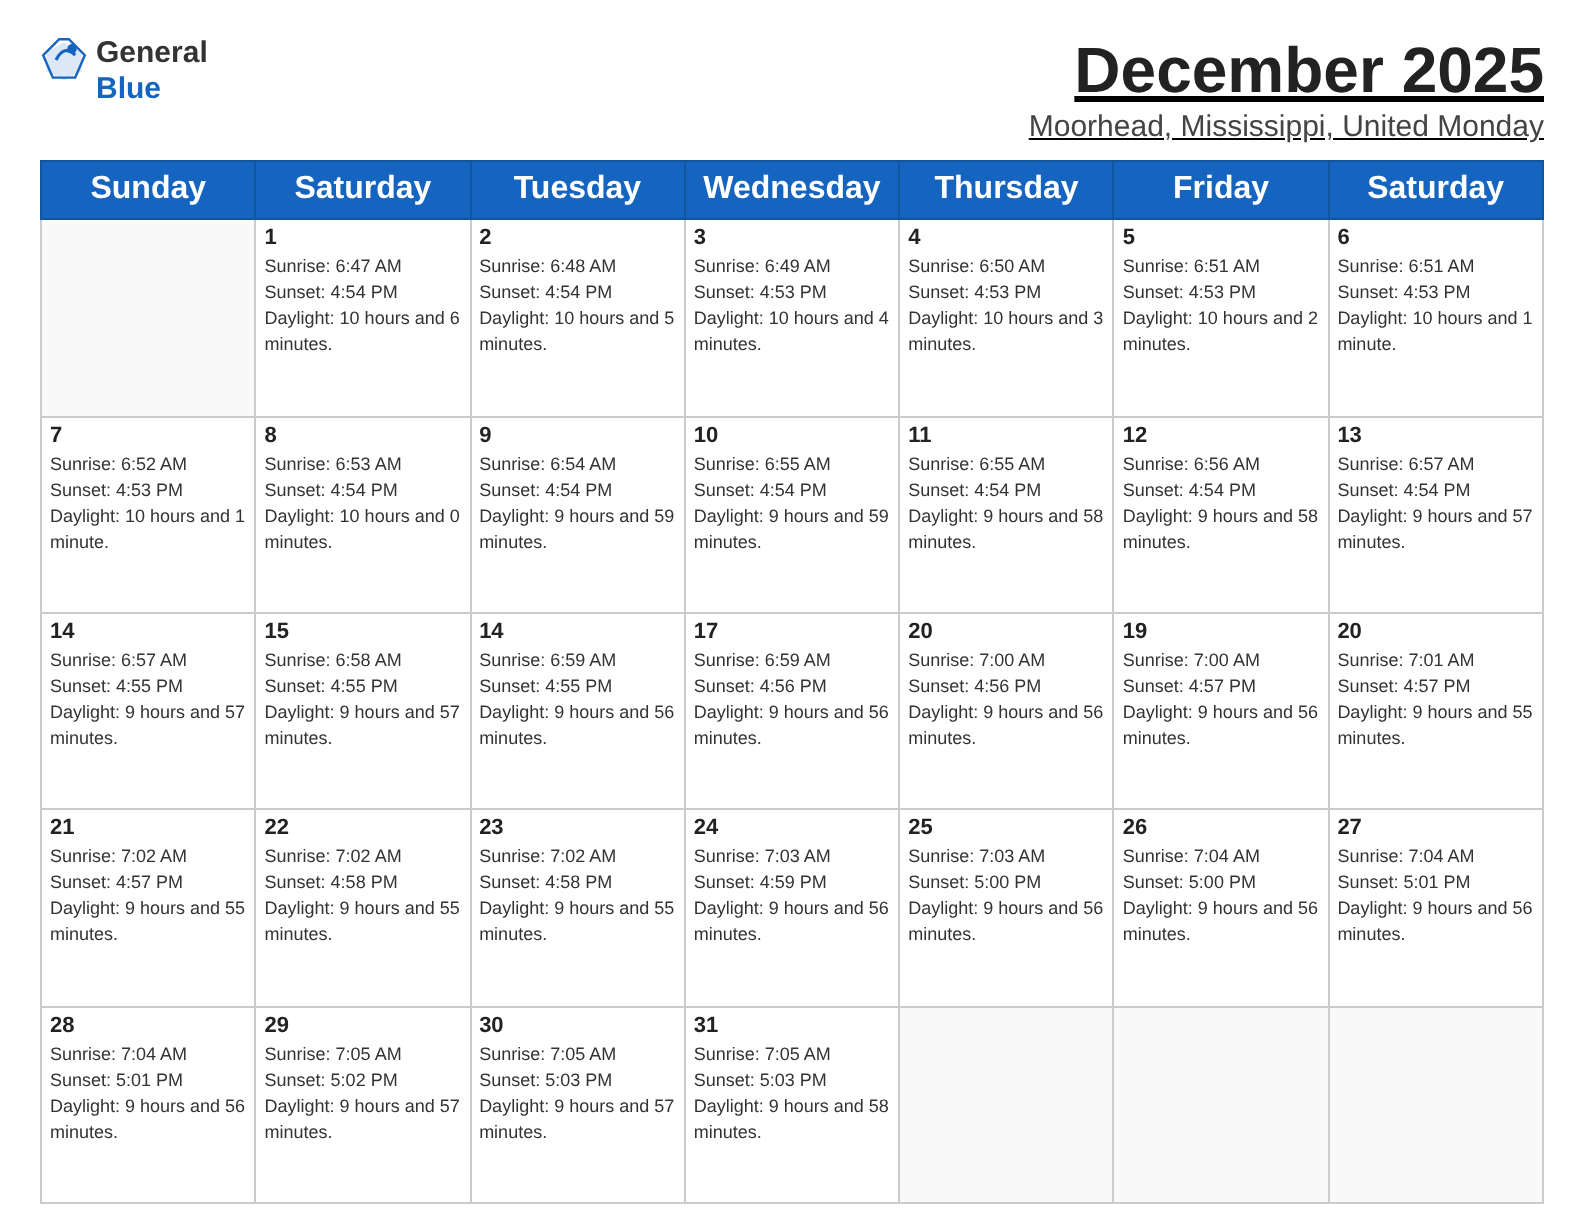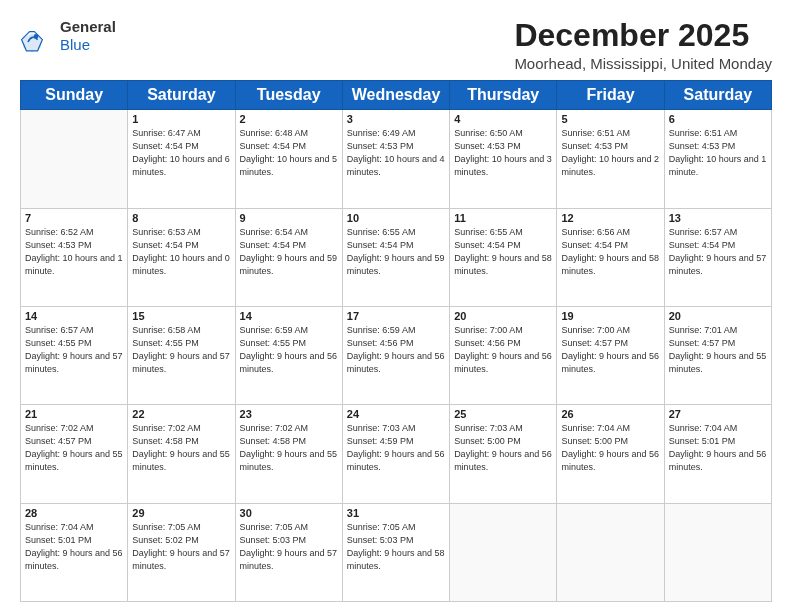--- a/index.html
+++ b/index.html
@@ -18,29 +18,30 @@
       flex-direction: column;
     }
     .header {
       display: flex;
       justify-content: space-between;
       align-items: flex-start;
       margin-bottom: 8px;
     }
     .logo {
       display: flex;
-      align-items: flex-end;
-      gap: 16px;
+      align-items: flex-start;
+      gap: 4px;
     }
     .logo-icon {
       width: 24px;
       height: 24px;
     }
     .title-block {
-      text-align: left;
+      text-align: right;
+      text-decoration: underline;
     }
     .main-title {
       font-size: 32px;
       font-weight: bold;
       color: #222;
       line-height: 1.1;
     }
     .subtitle {
       font-size: 15px;
       color: #444;
@@ -93,21 +94,21 @@
   <div class="header">
     <div class="logo">
       <svg class="logo-icon" viewBox="0 0 30 30" xmlns="http://www.w3.org/2000/svg">
         <polygon points="15,4 26,10 26,22 15,28 4,22 4,10" fill="#1565c0" opacity="0.15"></polygon>
         <polygon points="18,2 28,12 22,26 8,26 2,12 12,2" fill="none" stroke="#1565c0" stroke-width="1.5"></polygon>
         <path d="M10,15 Q15,5 22,12" stroke="#1565c0" stroke-width="2" fill="none"></path>
         <circle cx="20" cy="8" r="3" fill="#1565c0"></circle>
       </svg>
       <div>
         <div style="font-size:15px; font-weight:bold; color:#333; line-height:1.2;">General</div>
-        <div style="font-size:15px; font-weight:normal; color:#1565c0; line-height:1.2;">Blue</div>
+        <div style="font-size:15px; font-weight:bold; color:#1565c0; line-height:1.2;">Blue</div>
       </div>
     </div>
     <div class="title-block">
       <div class="main-title">December 2025</div>
       <div class="subtitle">Moorhead, Mississippi, United Monday</div>
     </div>
   </div>
 
   <table class="calendar">
     <thead>

